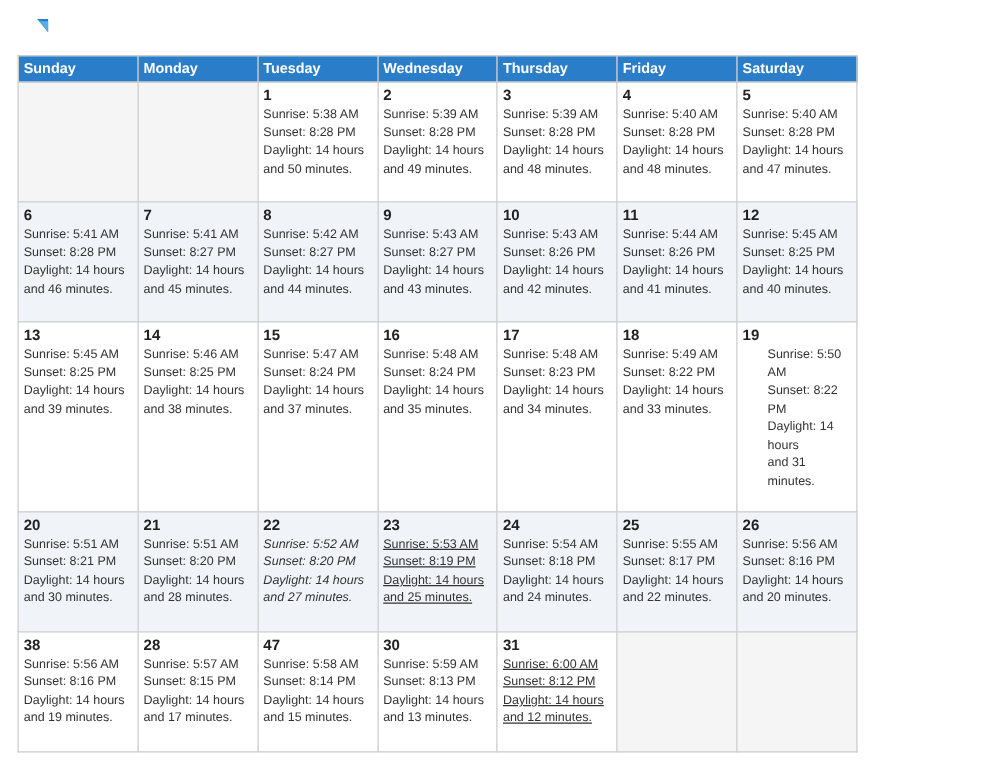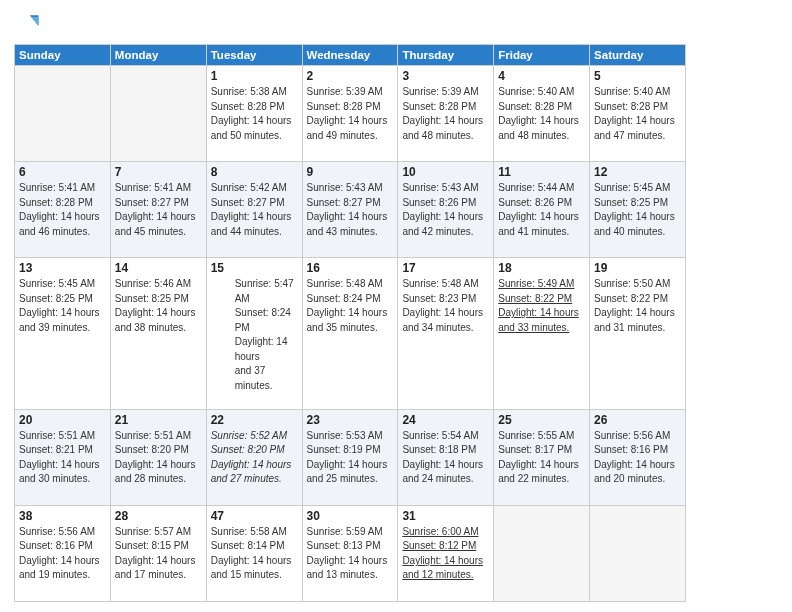--- a/index.html
+++ b/index.html
@@ -238,49 +238,49 @@
           </td>
           <td>
             <span class="day-number">14</span>
             <div class="day-info" style="white-space: pre-line;">Sunrise: 5:46 AM
 Sunset: 8:25 PM
 Daylight: 14 hours
 and 38 minutes.</div>
           </td>
           <td>
             <span class="day-number">15</span>
-            <div class="day-info" style="white-space: pre-line; margin-left: 24px;">Sunrise: 5:47 AM
+            <div class="day-info" style="white-space: pre-line;">Sunrise: 5:47 AM
 Sunset: 8:24 PM
 Daylight: 14 hours
 and 37 minutes.</div>
           </td>
           <td>
             <span class="day-number">16</span>
             <div class="day-info" style="white-space: pre-line;">Sunrise: 5:48 AM
 Sunset: 8:24 PM
 Daylight: 14 hours
 and 35 minutes.</div>
           </td>
           <td>
             <span class="day-number">17</span>
             <div class="day-info" style="white-space: pre-line;">Sunrise: 5:48 AM
 Sunset: 8:23 PM
 Daylight: 14 hours
 and 34 minutes.</div>
           </td>
           <td>
             <span class="day-number">18</span>
-            <div class="day-info" style="white-space: pre-line; text-decoration: underline;">Sunrise: 5:49 AM
+            <div class="day-info" style="white-space: pre-line;">Sunrise: 5:49 AM
 Sunset: 8:22 PM
 Daylight: 14 hours
 and 33 minutes.</div>
           </td>
           <td>
             <span class="day-number">19</span>
-            <div class="day-info" style="white-space: pre-line;">Sunrise: 5:50 AM
+            <div class="day-info" style="white-space: pre-line; margin-left: 20px;">Sunrise: 5:50 AM
 Sunset: 8:22 PM
 Daylight: 14 hours
 and 31 minutes.</div>
           </td>
         </tr>
         <tr class="row-shade">
           <td>
             <span class="day-number">20</span>
             <div class="day-info" style="white-space: pre-line;">Sunrise: 5:51 AM
 Sunset: 8:21 PM
@@ -296,21 +296,21 @@
           </td>
           <td>
             <span class="day-number">22</span>
             <div class="day-info" style="white-space: pre-line; font-style: italic;">Sunrise: 5:52 AM
 Sunset: 8:20 PM
 Daylight: 14 hours
 and 27 minutes.</div>
           </td>
           <td>
             <span class="day-number">23</span>
-            <div class="day-info" style="white-space: pre-line;">Sunrise: 5:53 AM
+            <div class="day-info" style="white-space: pre-line; text-decoration: underline;">Sunrise: 5:53 AM
 Sunset: 8:19 PM
 Daylight: 14 hours
 and 25 minutes.</div>
           </td>
           <td>
             <span class="day-number">24</span>
             <div class="day-info" style="white-space: pre-line;">Sunrise: 5:54 AM
 Sunset: 8:18 PM
 Daylight: 14 hours
 and 24 minutes.</div>

